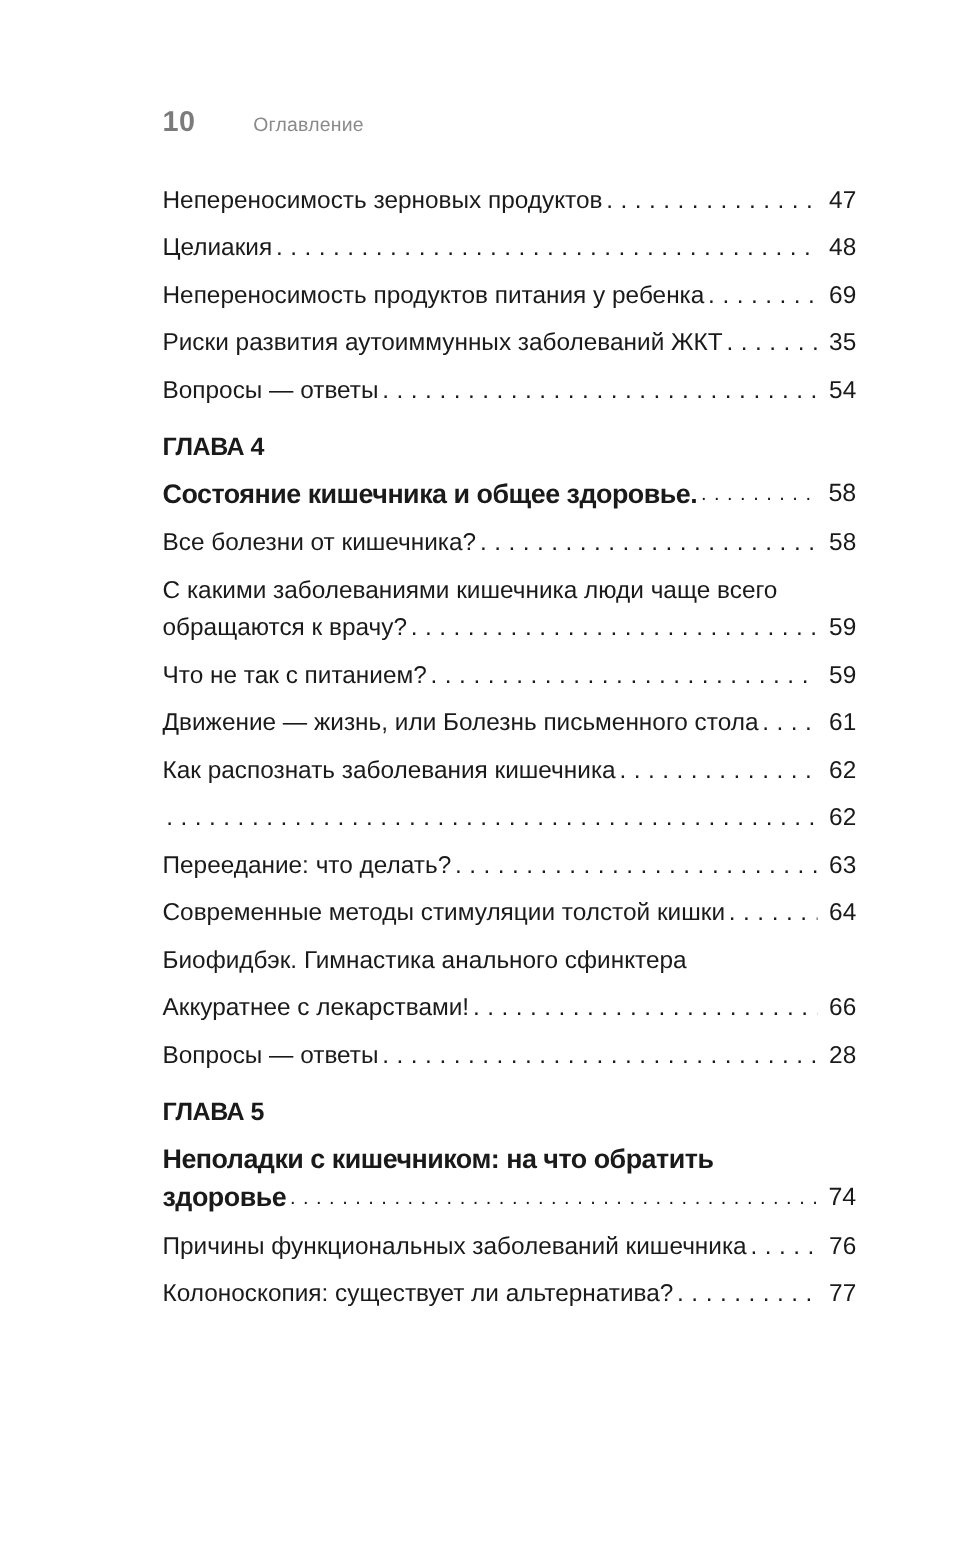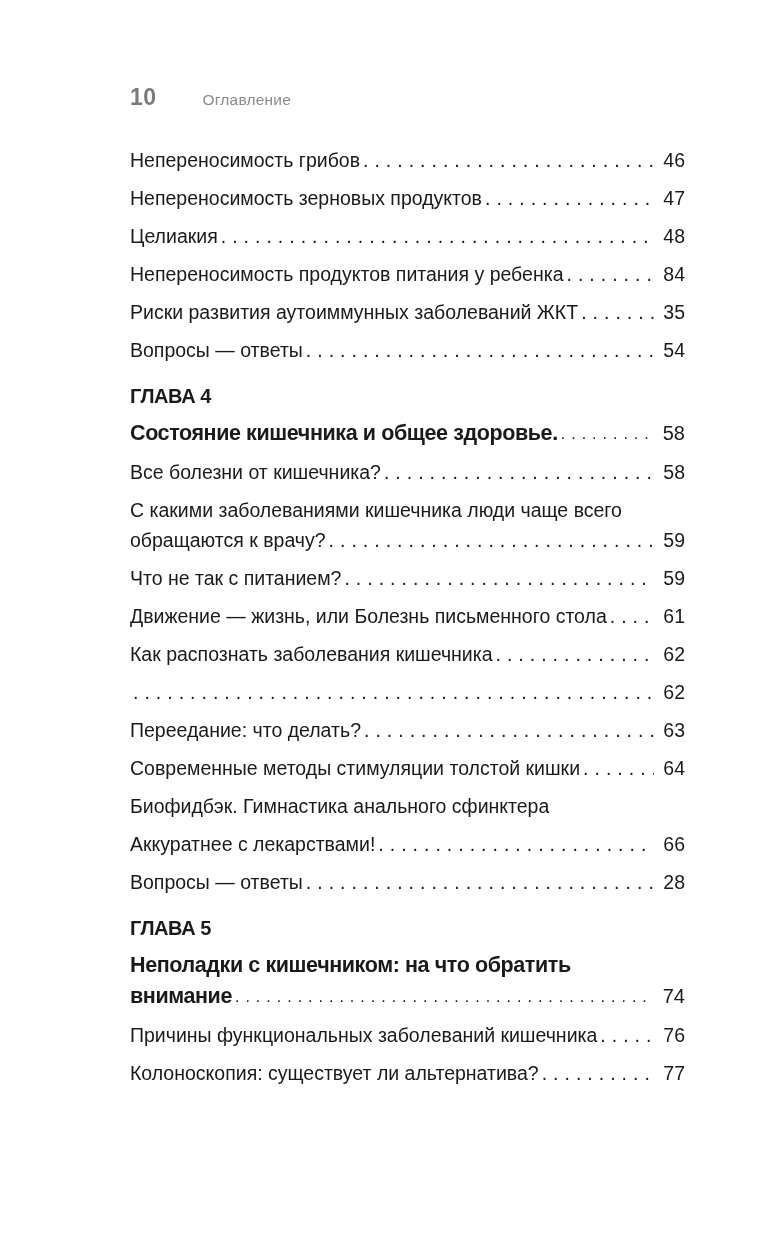--- a/index.html
+++ b/index.html
@@ -115,28 +115,20 @@
 <body>
 
 <div class="page">
 
   <div class="running-header">
     <span class="folio">10</span>
     <span class="running-title">Оглавление</span>
   </div>
 
   <div class="toc-list">
-  <div class="toc-entry">
-    <div></div>
-    <div class="entry-last-line">
-      <span class="entry-title">Непереносимость грибов</span>
-      <span class="dot-leader"></span>
-      <span class="entry-page">46</span>
-    </div>
-  </div>
 
   <div class="toc-entry">
     <div></div>
     <div class="entry-last-line">
       <span class="entry-title">Непереносимость зерновых продуктов</span>
       <span class="dot-leader"></span>
       <span class="entry-page">47</span>
     </div>
   </div>
 
@@ -147,21 +139,21 @@
       <span class="dot-leader"></span>
       <span class="entry-page">48</span>
     </div>
   </div>
 
   <div class="toc-entry">
     <div></div>
     <div class="entry-last-line">
       <span class="entry-title">Непереносимость продуктов питания у ребенка</span>
       <span class="dot-leader"></span>
-      <span class="entry-page">84</span>
+      <span class="entry-page">69</span>
     </div>
   </div>
 
   <div class="toc-entry">
     <div></div>
     <div class="entry-last-line">
       <span class="entry-title">Риски развития аутоиммунных заболеваний ЖКТ</span>
       <span class="dot-leader"></span>
       <span class="entry-page">35</span>
     </div>
@@ -282,21 +274,21 @@
       <span class="entry-page">28</span>
     </div>
   </div>
 
   <div class="chapter-block">
     <div class="chapter-label">ГЛАВА 5</div>
     <div>
           <div class="chapter-title-line">Неполадки с кишечником: на что обратить</div>
         </div>
     <div class="chapter-last-line">
-      <span class="entry-title">внимание</span>
+      <span class="entry-title">здоровье</span>
       <span class="dot-leader"></span>
       <span class="entry-page">74</span>
     </div>
   </div>
 
   <div class="toc-entry">
     <div></div>
     <div class="entry-last-line">
       <span class="entry-title">Причины функциональных заболеваний кишечника</span>
       <span class="dot-leader"></span>

